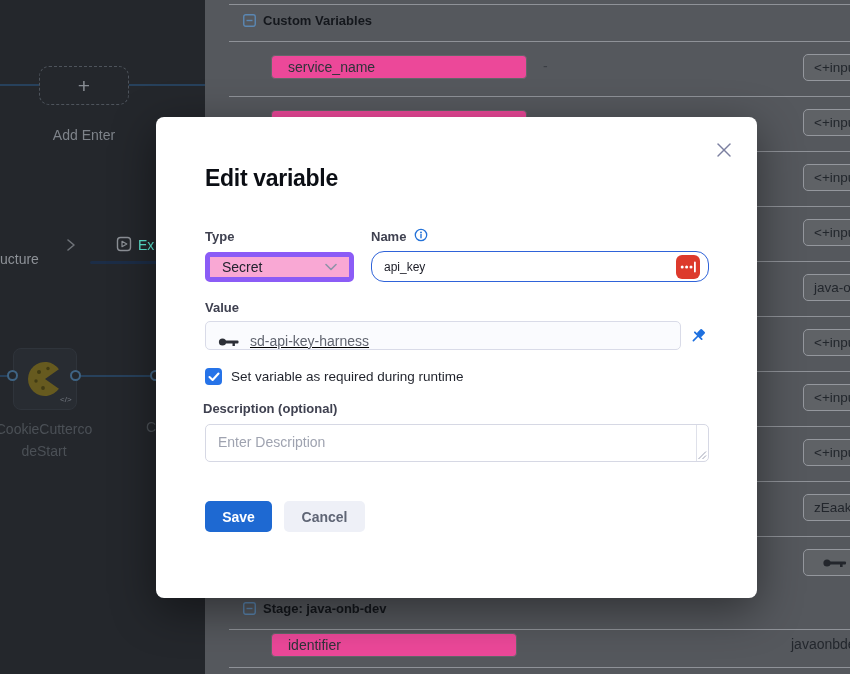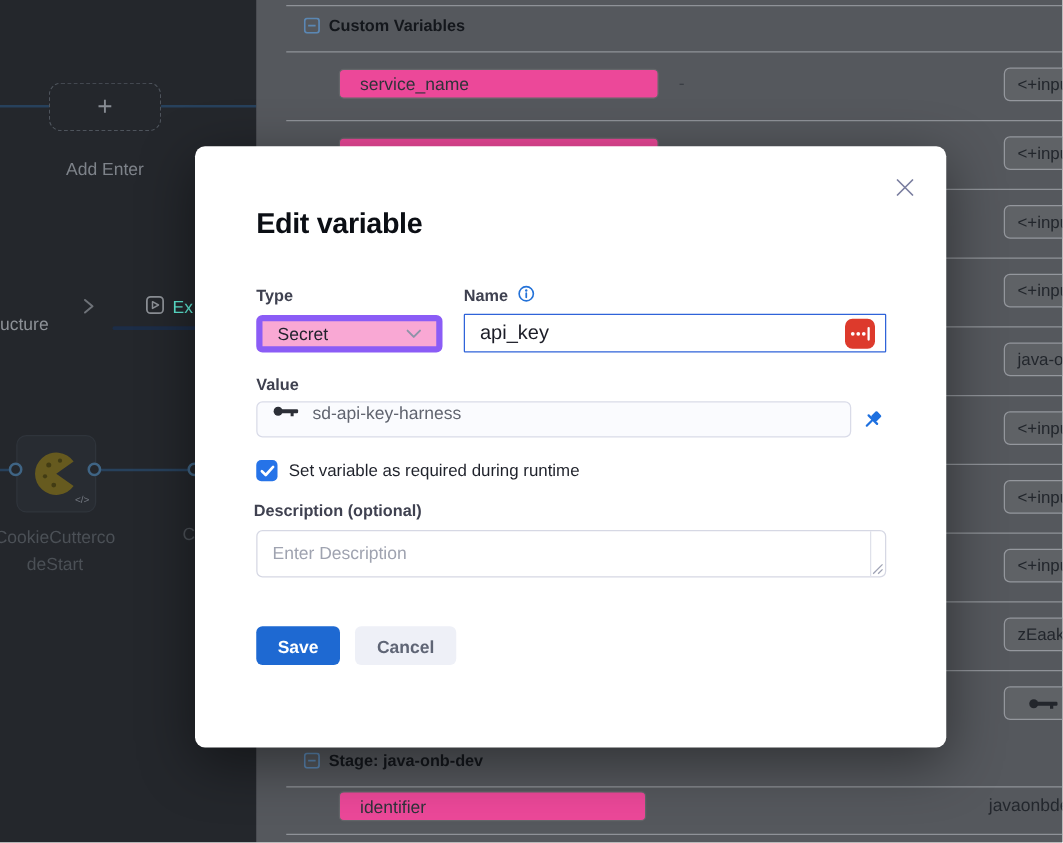--- a/index.html
+++ b/index.html
@@ -54,28 +54,28 @@
   .close-btn { position:absolute; right:21px; top:21px; width:24px; height:24px;
     display:flex; align-items:center; justify-content:center; cursor:pointer; }
   .modal-title { position:absolute; left:49px; top:48px; font-size:23px; font-weight:700;
     color:#0b0e14; letter-spacing:-0.3px; }
   .fld-label { position:absolute; font-size:13px; font-weight:700; color:#3f4150; }
   .select-box { position:absolute; left:49px; top:135px; width:149px; height:30px;
     border:5px solid #8b5cf6; border-radius:5px; background:#f9a8d4; cursor:pointer;
     display:flex; align-items:center; padding:0 12px; }
   .select-box .sel-val { font-size:14px; color:#22232e; flex:1; }
   .name-wrap { position:absolute; left:215px; top:134px; width:338px; height:31px; }
-  .name-input { width:100%; height:100%; border:1.5px solid #2f63d9; border-radius:1px;
-    font-family:"Liberation Sans",sans-serif; font-size:16px; color:#1b1c26;
+  .name-input { width:100%; height:100%; border:1.5px solid #2f63d9; border-radius:13px;
+    font-family:"Liberation Sans",sans-serif; font-size:12px; color:#1b1c26;
     padding:0 40px 0 12px; outline:none; }
   .secret-badge { position:absolute; right:9px; top:3.5px; width:24px; height:24px;
     background:#dd3a2c; border-radius:6px; display:flex; align-items:center; justify-content:center; }
   .value-box { position:absolute; left:49px; top:204px; width:476px; height:29px;
     background:#fafbfe; border:1px solid #d9dbe8; border-radius:5px; cursor:pointer;
-    display:flex; align-items:flex-start; padding:0 12px; gap:10px; }
+    display:flex; align-items:flex-end; padding:0 12px; gap:10px;text-decoration:underline; }
   .value-box .val-txt { font-size:14px; color:#60646f; }
   .pin-btn { position:absolute; left:529px; top:204px; width:26px; height:29px;
     display:flex; align-items:center; justify-content:center; cursor:pointer; }
   .chk-row { position:absolute; left:49px; top:251px; display:flex; align-items:center; gap:9px; cursor:pointer; }
   .chk-box { width:17px; height:17px; background:#2673e8; border-radius:4px;
     display:flex; align-items:center; justify-content:center; }
   .chk-label { font-size:13.5px; color:#1f222b; }
   .desc-wrap { position:absolute; left:49px; top:307px; width:504px; height:38px; }
   .desc-area { width:100%; height:100%; border:1px solid #d6d8e4; border-radius:5px; resize:none;
     font-family:"Liberation Sans",sans-serif; font-size:14px; color:#1b1c26;

